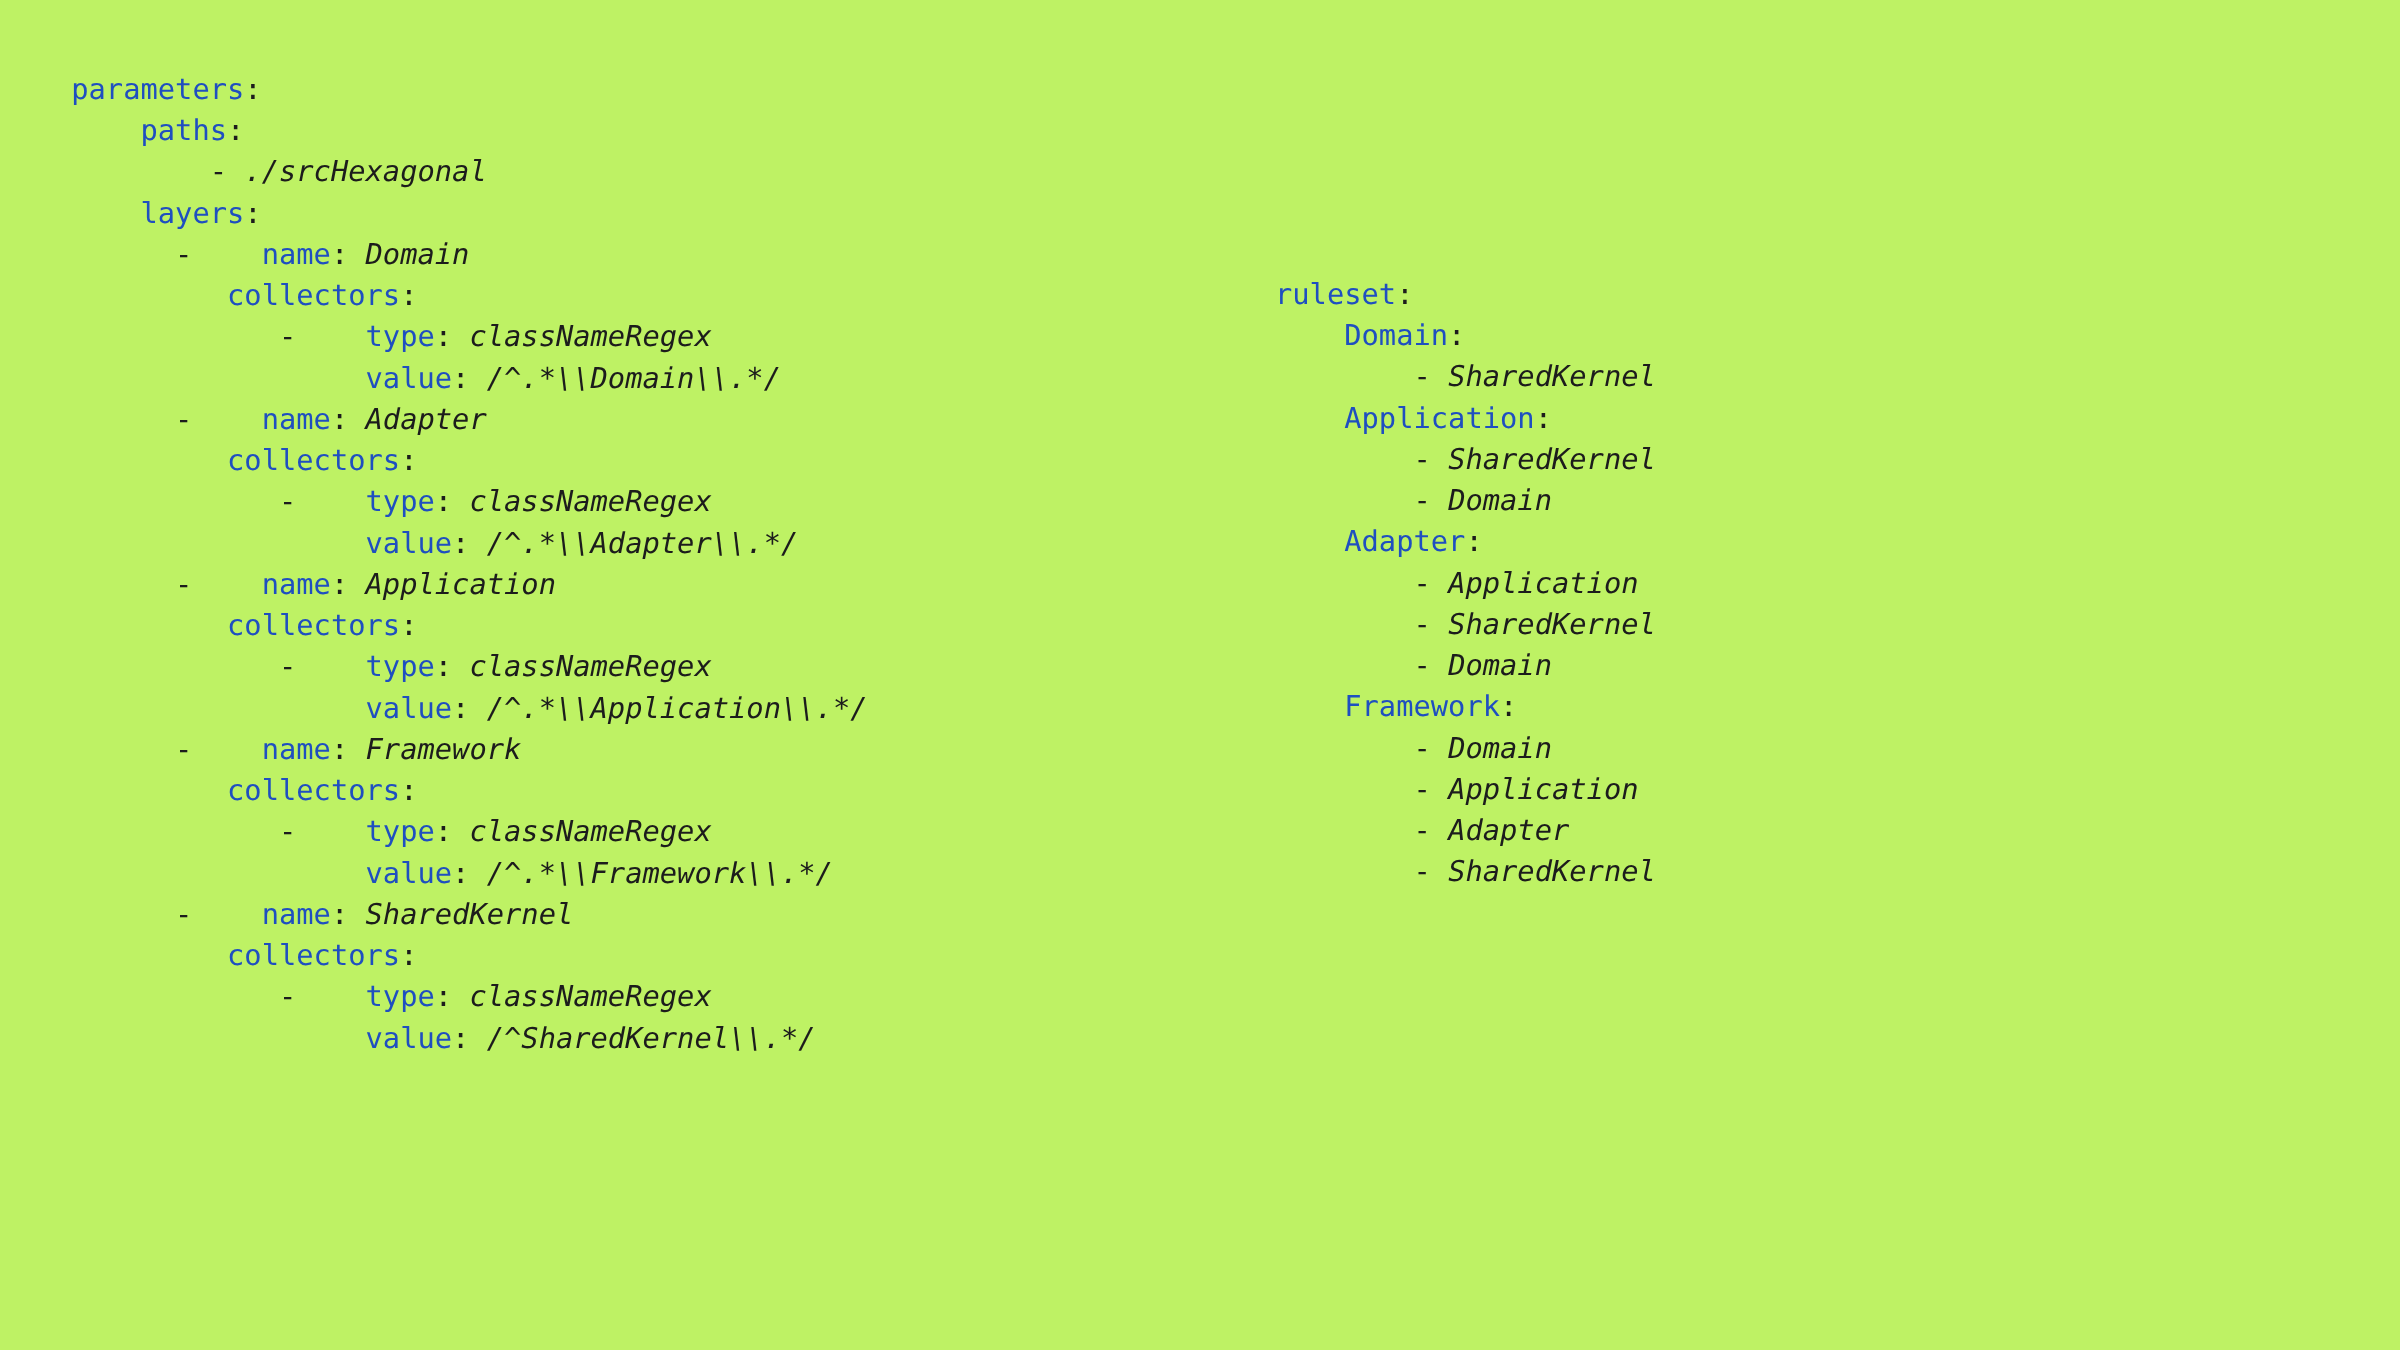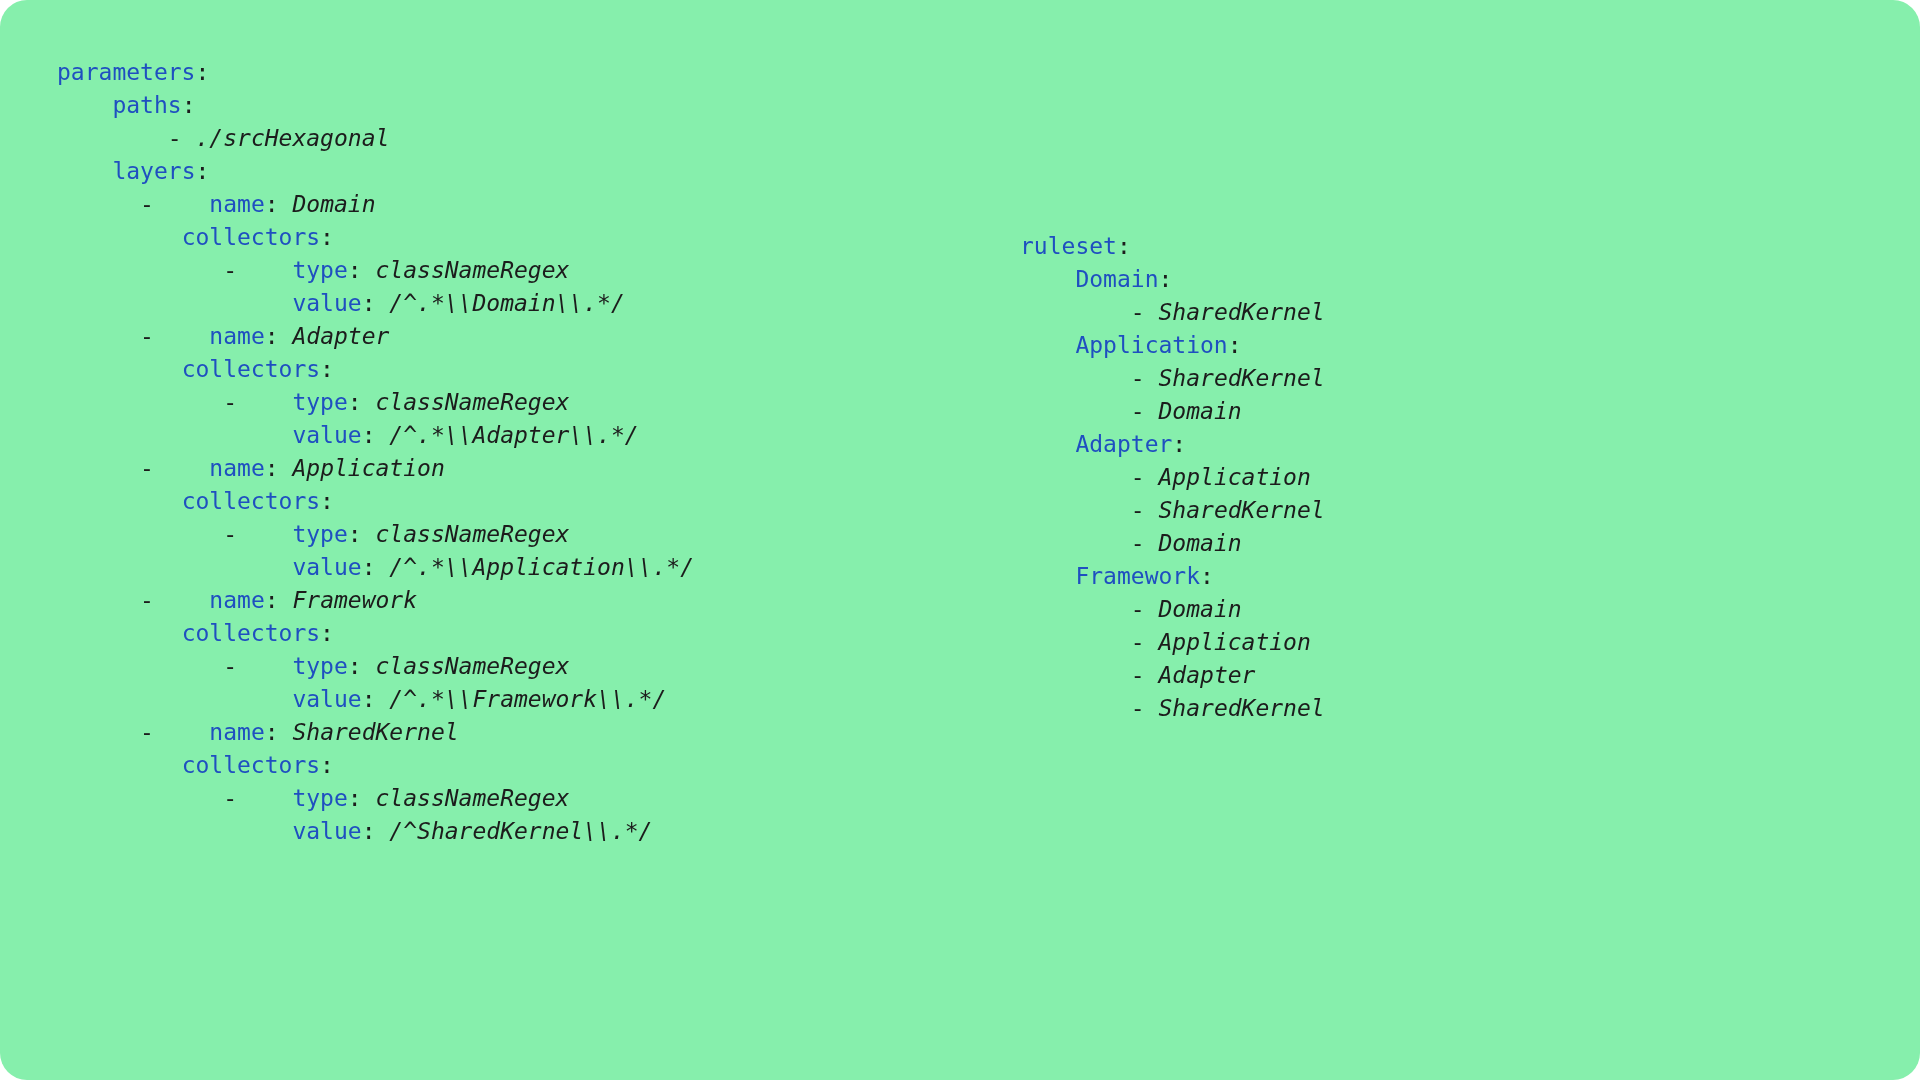--- a/index.html
+++ b/index.html
@@ -11,38 +11,37 @@
   body {
     width: 1920px;
     height: 1080px;
     overflow: hidden;
     font-family: "DejaVu Sans Mono", "Liberation Mono", monospace;
   }
   .page {
     position: relative;
     width: 1920px;
     height: 1080px;
-    background: #86efac;
-    border-radius: 27px;
+    background: #bef264;
   }
   .code-column {
     position: absolute;
     font-family: "DejaVu Sans Mono", "Liberation Mono", monospace;
     font-size: 23px;
     line-height: 33px;
     white-space: pre;
     letter-spacing: 0px;
   }
   #left-column {
     left: 57px;
     top: 33px;
   }
   #right-column {
     left: 1020px;
-    top: 200px;
+    top: 190px;
     margin-top: 30px;
   }
   .code-line {
     white-space: pre;
     height: 33px;
   }
   .tok-key {
     color: #1f4fc0;
   }
   .tok-val {

